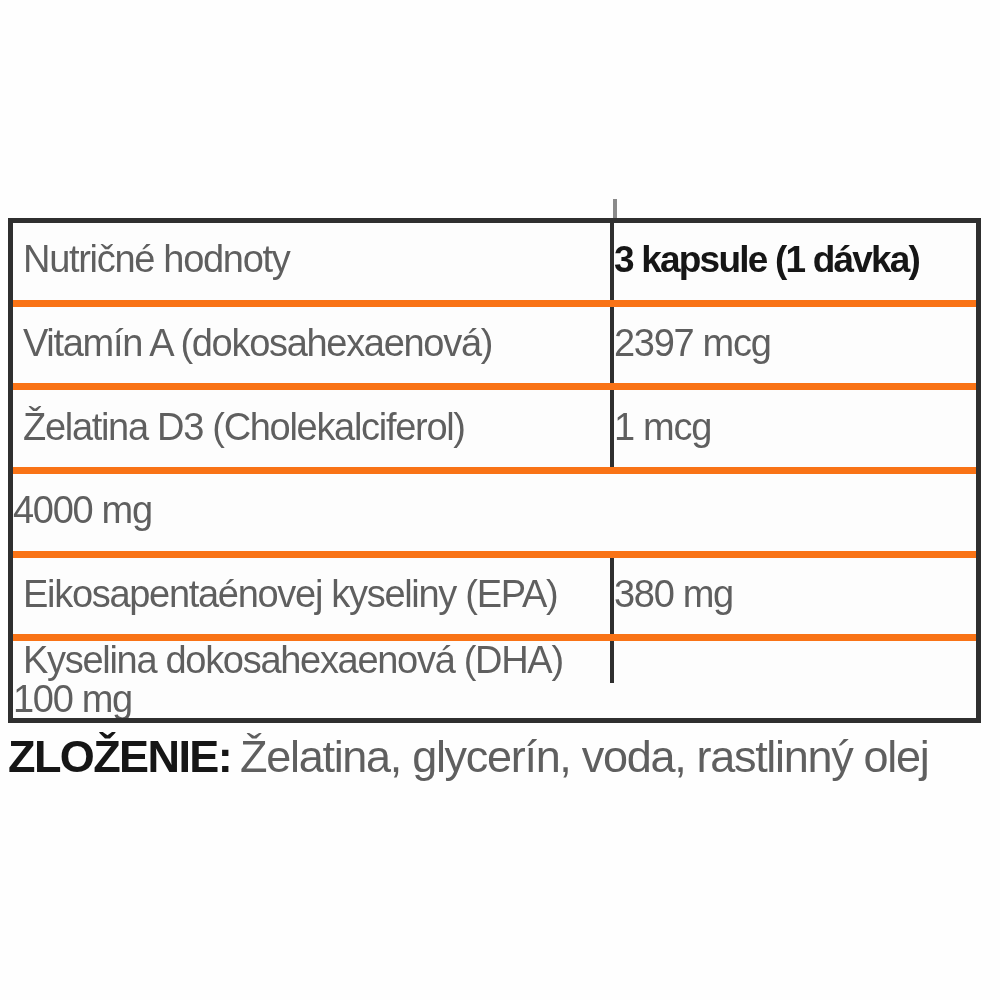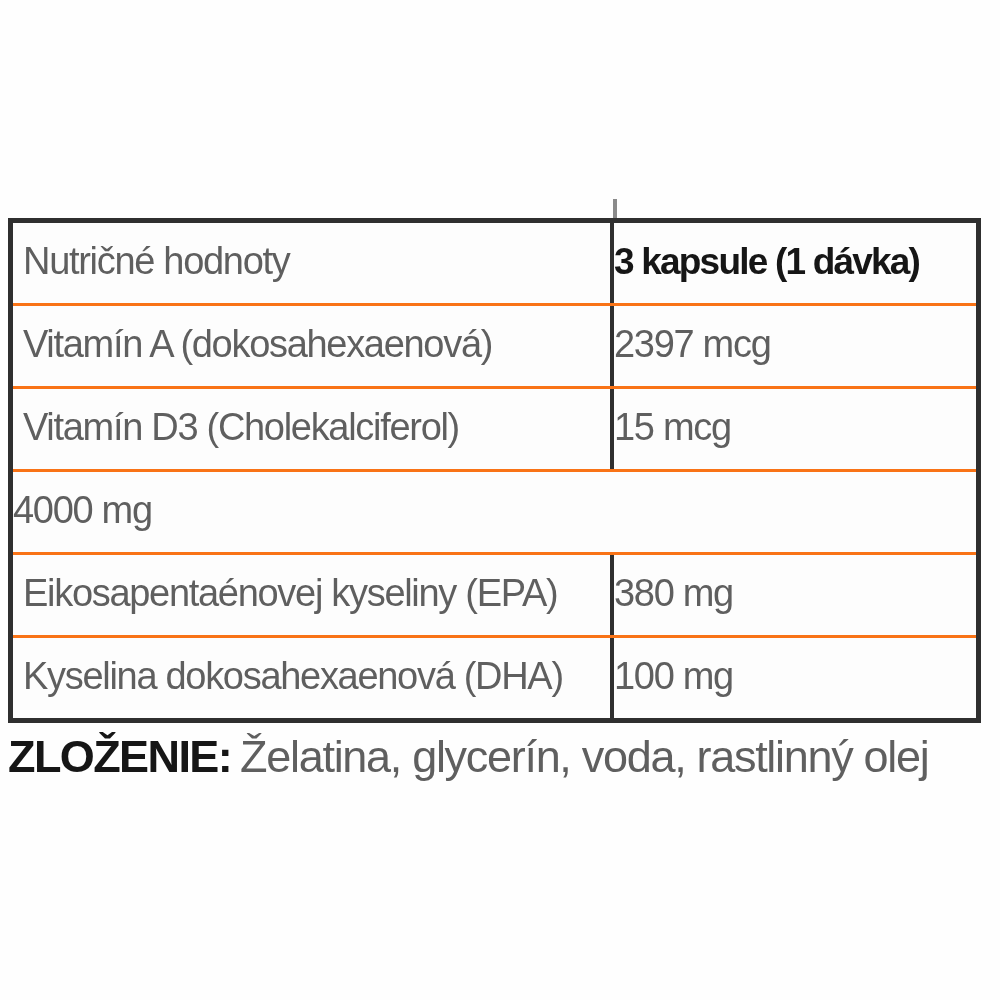--- a/index.html
+++ b/index.html
@@ -27,24 +27,24 @@
     height: 505px;
     border: 5px solid #2f2f2f;
     box-sizing: border-box;
     display: flex;
     flex-direction: column;
     background: #fdfdfd;
   }
   .t-row {
     flex: 1 1 0;
     display: flex;
-    border-bottom: 3px solid #f97316;
+    border-bottom: 7px solid #f97316;
     min-height: 0;
   }
-  .t-row:last-child { border-bottom: none; }
+  .t-row:last-child { border-bottom: none; flex-direction: column; }
 
   .cell-label {
     width: 601px;
     box-sizing: border-box;
     border-right: 4px solid #2f2f2f;
     display: flex;
     align-items: center;
     padding-left: 10px;
     overflow: hidden;
   }
@@ -121,24 +121,24 @@
       <div class="cell-label">
         <span class="txt">Vitamín A (dokosahexaenová)</span>
       </div>
       <div class="cell-value">
         <span class="txt">2397 mcg</span>
       </div>
     </div>
 
     <div class="t-row">
       <div class="cell-label">
-        <span class="txt">Vitamín D3 (Cholekalciferol)</span>
+        <span class="txt">Želatina D3 (Cholekalciferol)</span>
       </div>
       <div class="cell-value">
-        <span class="txt">15 mcg</span>
+        <span class="txt">1 mcg</span>
       </div>
     </div>
 
     <div class="t-row">
       <div class="cell-value">
         <span class="txt">4000 mg</span>
       </div>
     </div>
 
     <div class="t-row">

